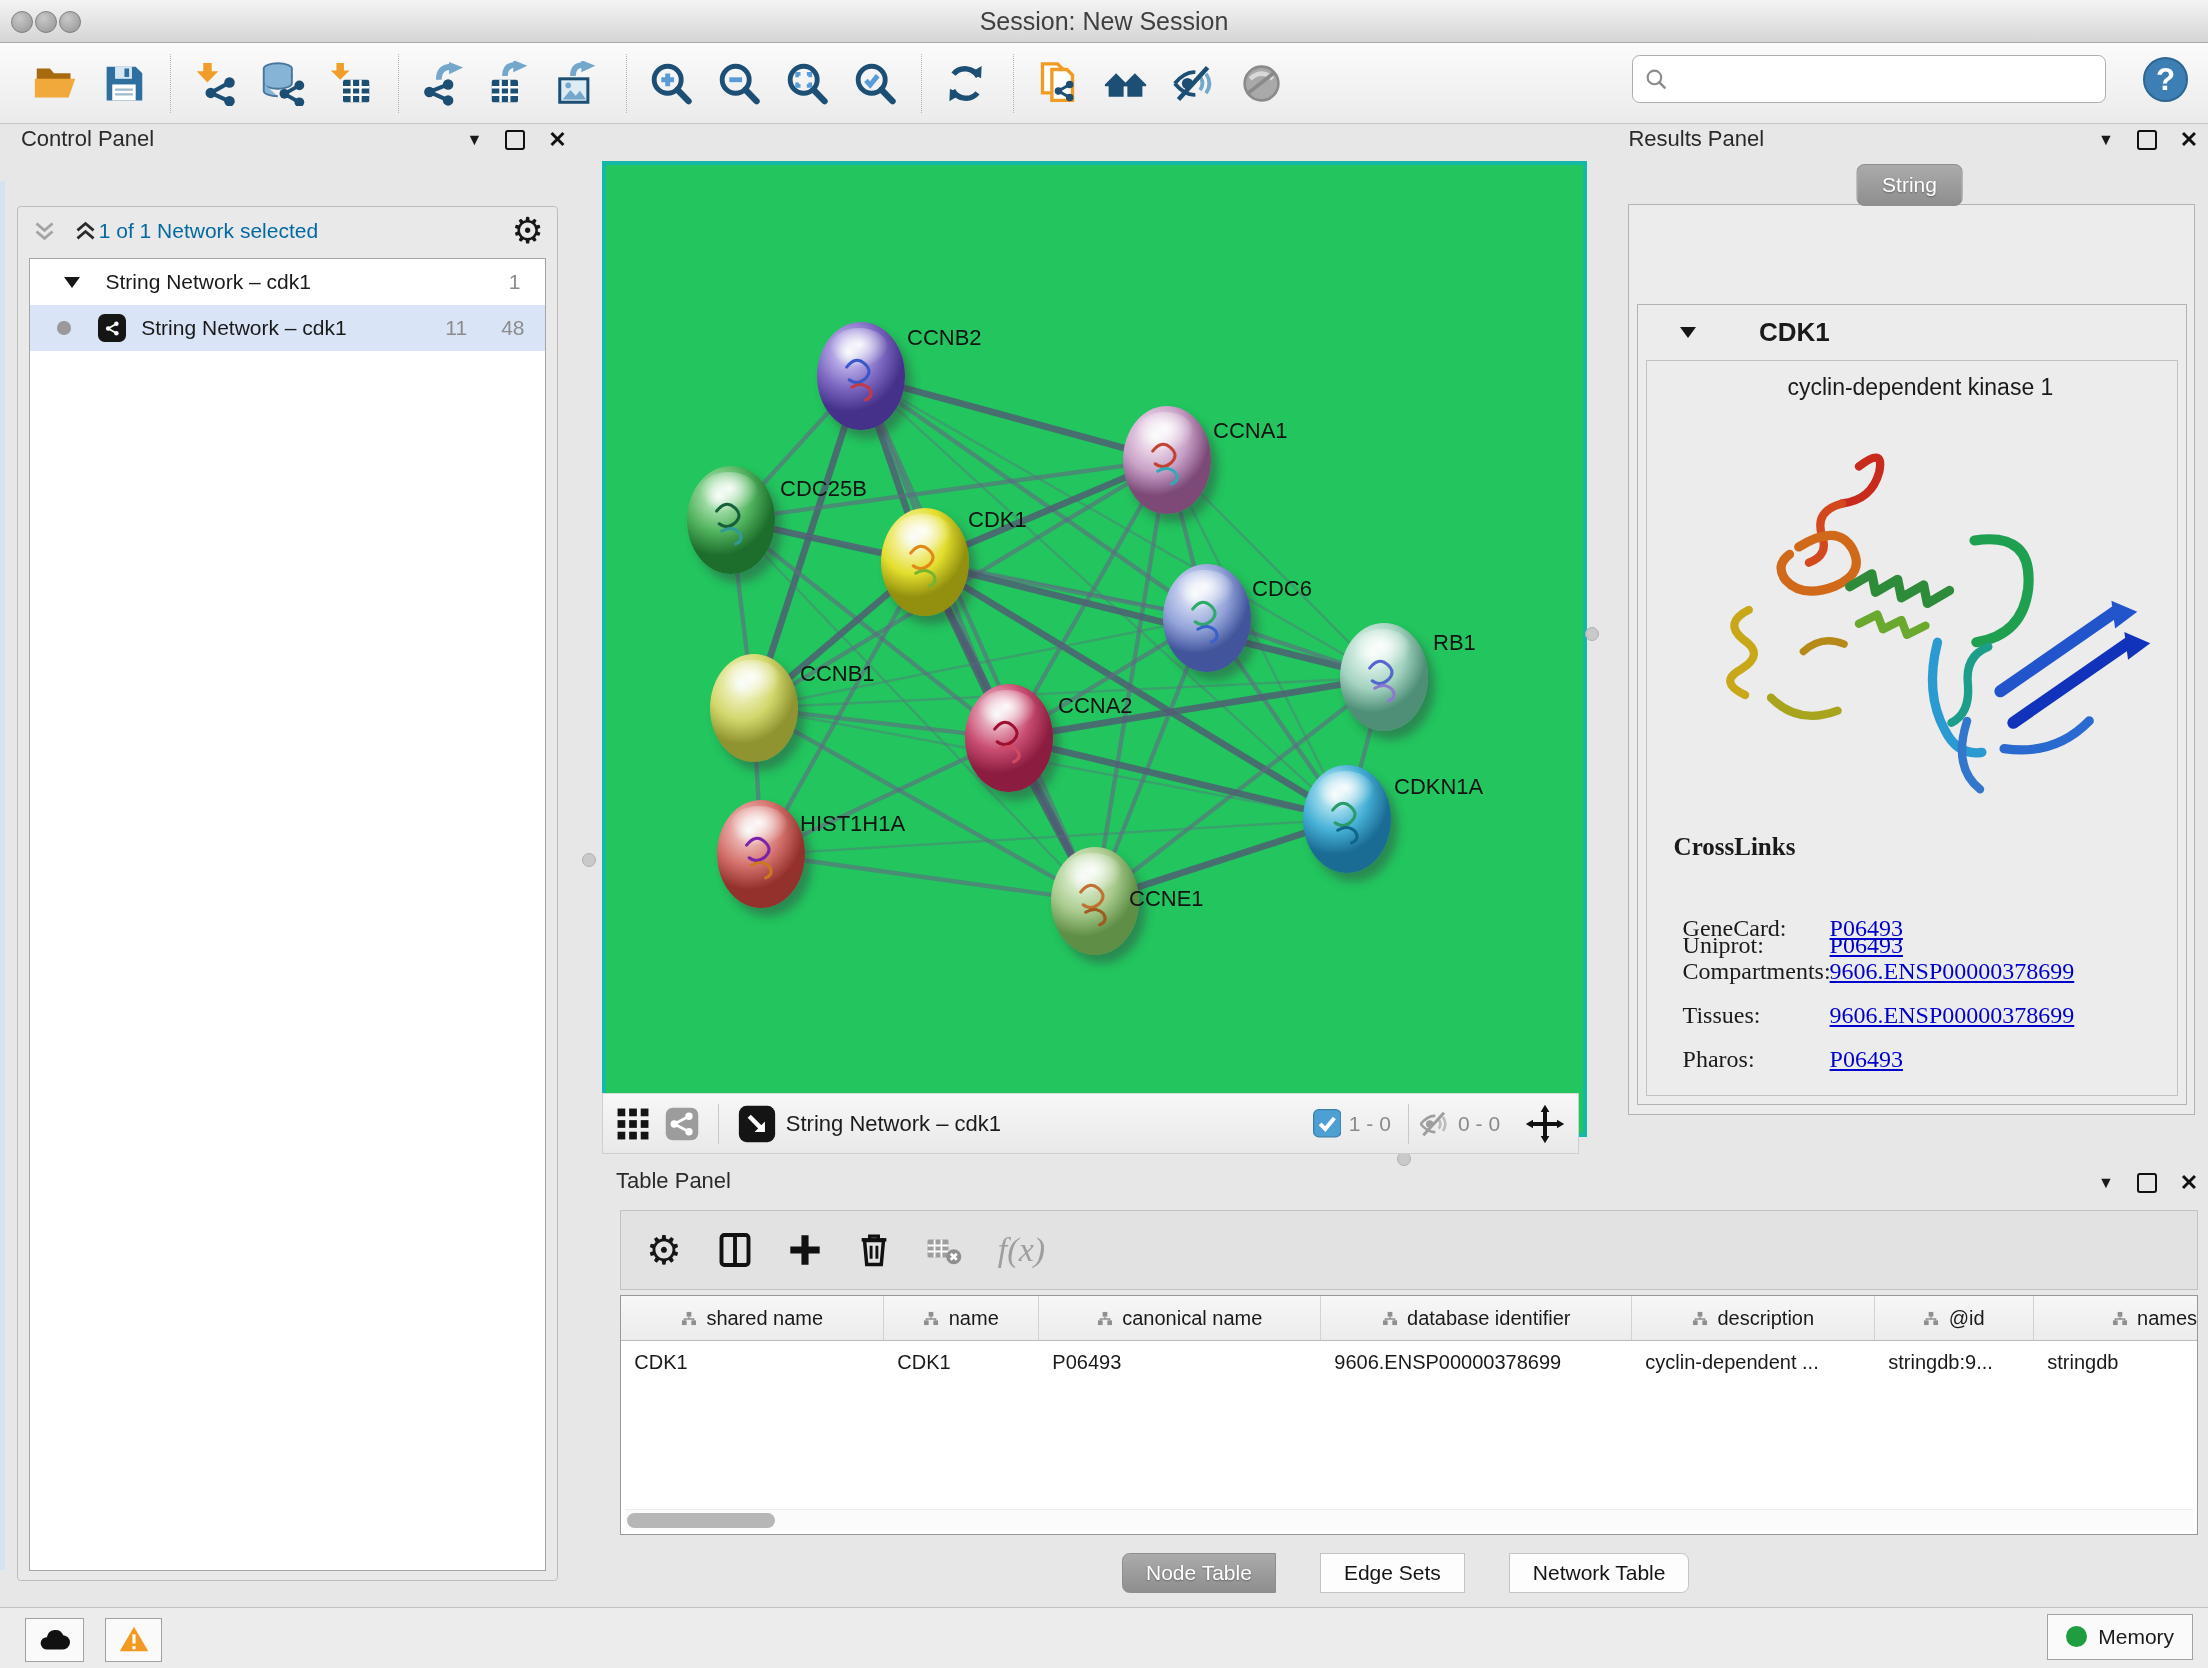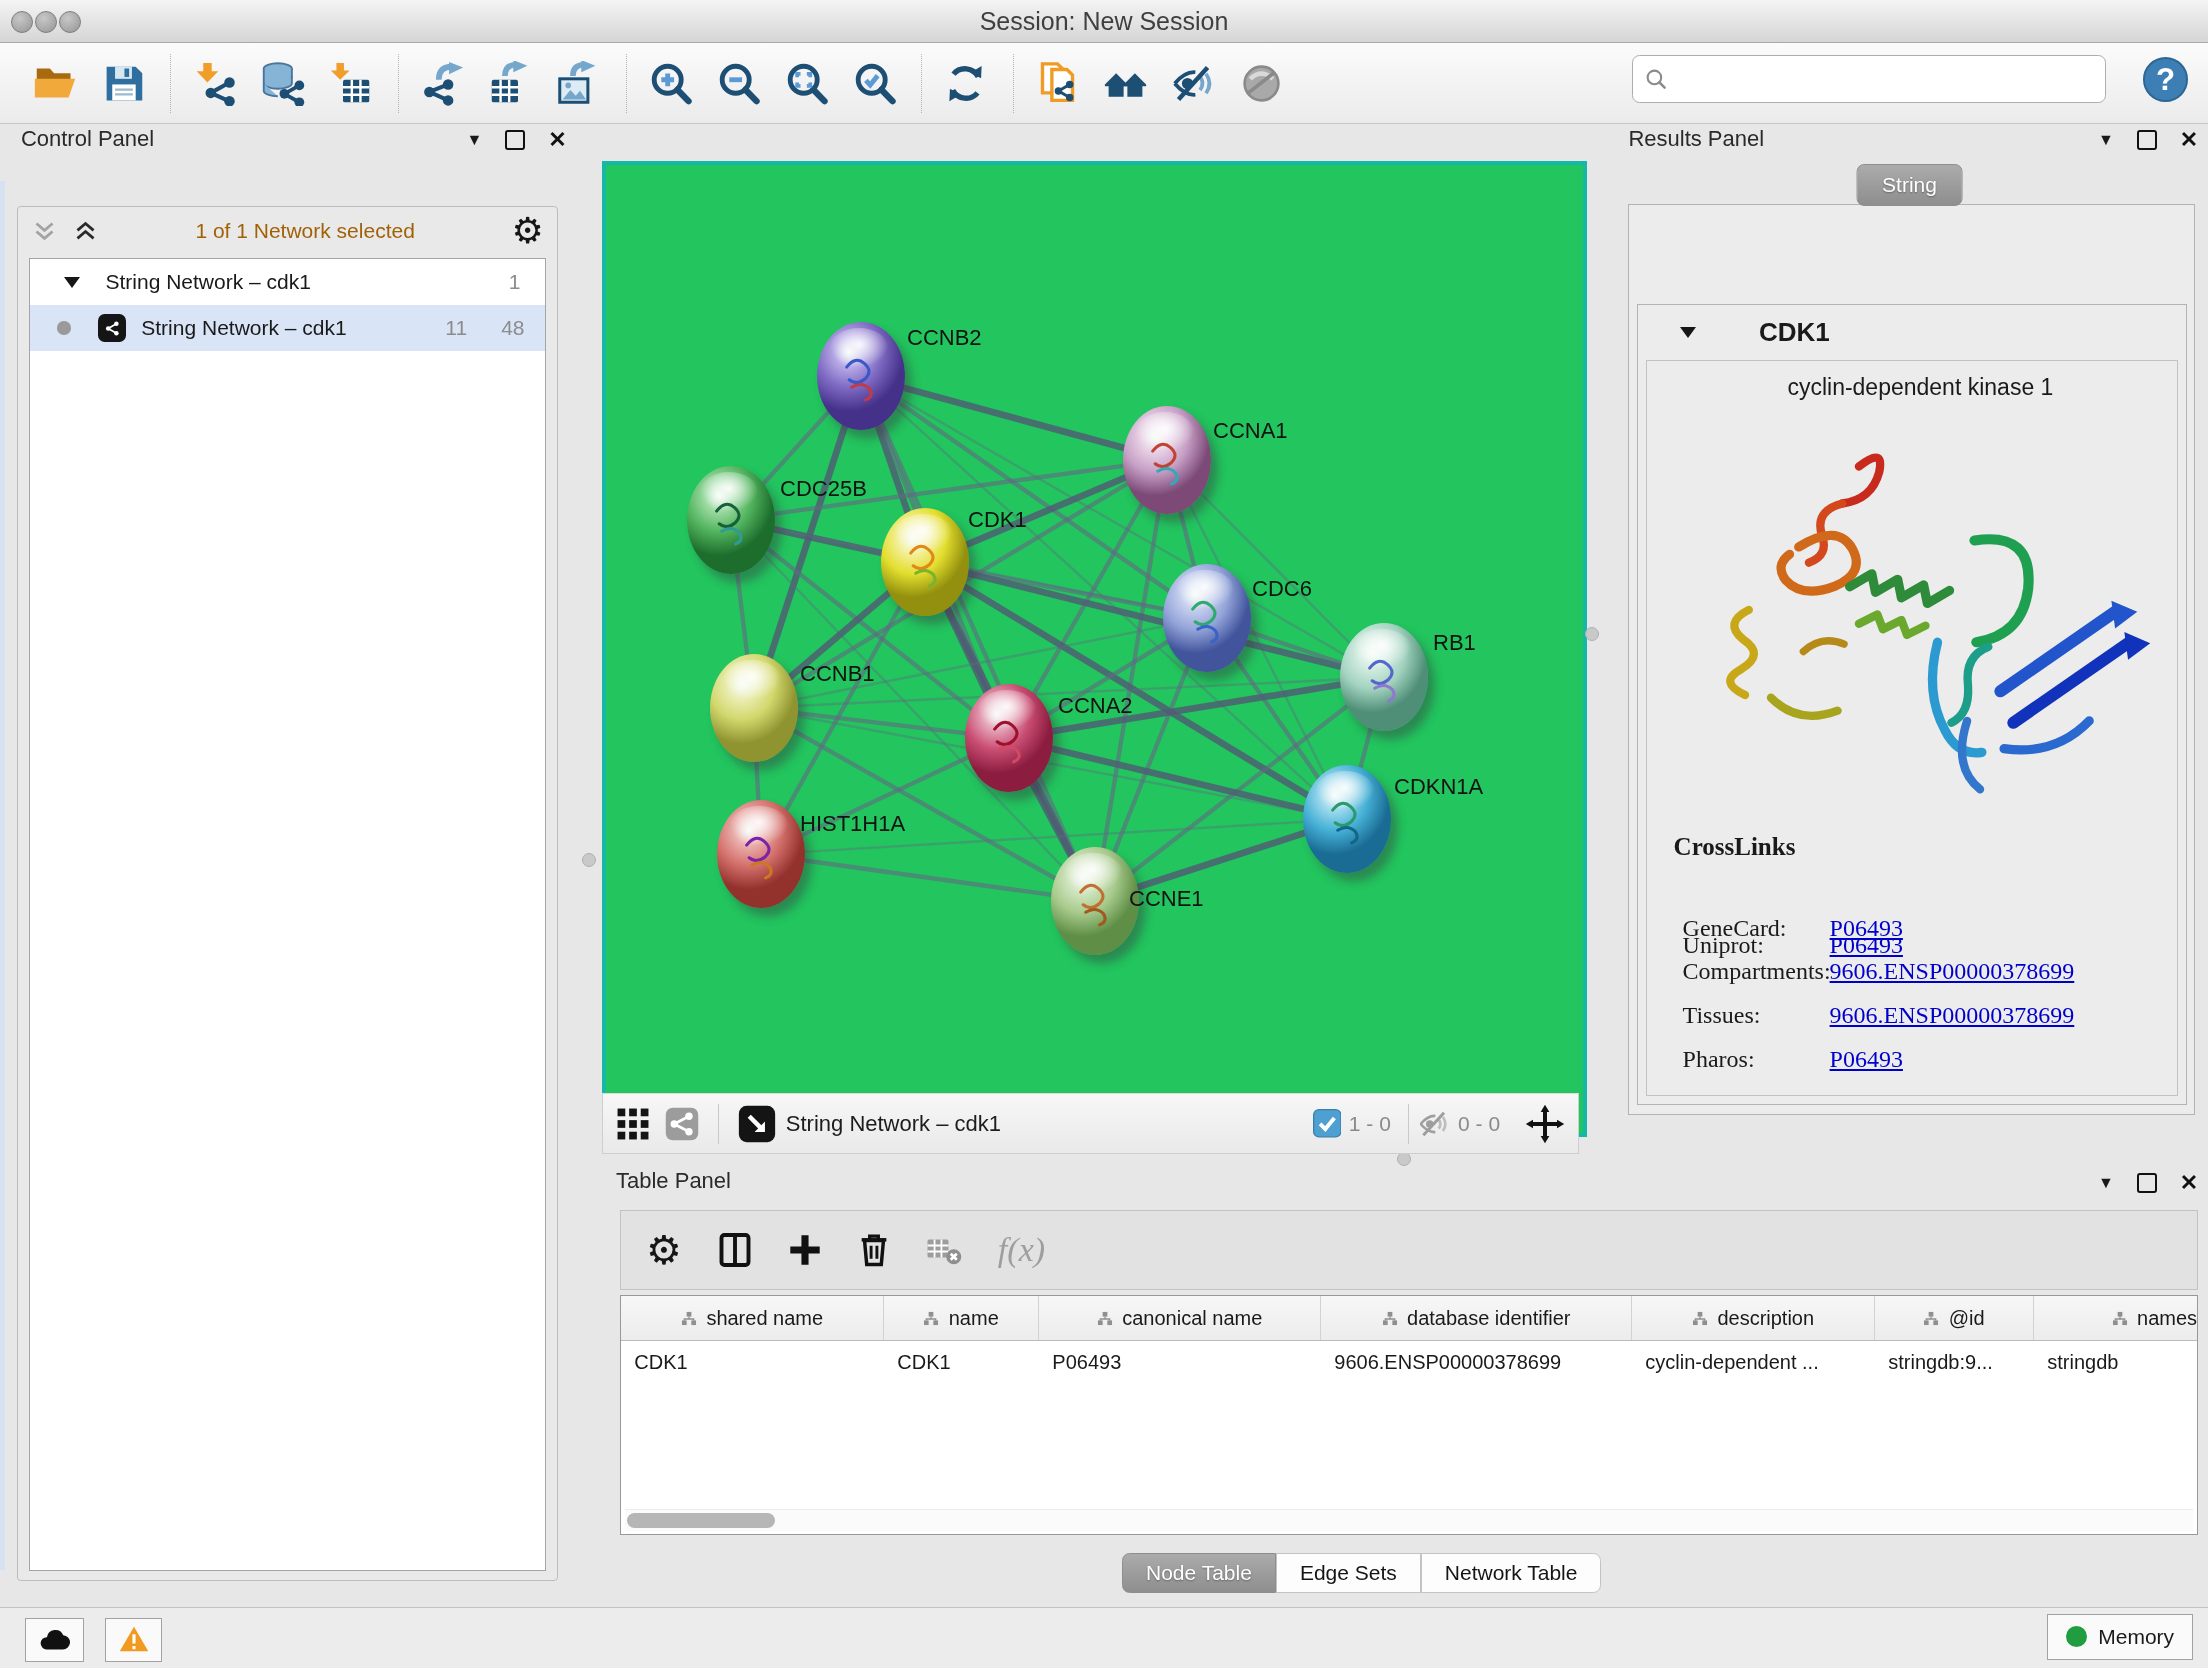--- a/index.html
+++ b/index.html
@@ -32,21 +32,21 @@
   
   .tab{height:40px;padding:0 25px;display:flex;align-items:center;justify-content:center;
     font-size:21px;background:#fdfdfd;border:1px solid #c3c3c3;border-radius:7.6px 7.6px 0 0;margin-right:1.9px;color:#151515;}
   .tab.selected{background:linear-gradient(#ababab,#8e8e8e);color:#fff;text-shadow:0 1px 1.9px rgba(0,0,0,.35);border-color:#8e8e8e;}
   
   .control-panel{position:absolute;left:9.5px;top:124px;width:556px;height:1452px;}
   .cp-tabs{position:absolute;left:91px;top:42px;display:flex;}
   .cp-box{position:absolute;left:7.6px;top:82px;width:539px;height:1491px;max-height:1373px;
     background:#e9e9e9;border:1px solid #bcbcbc;border-radius:3.8px;}
   .sel-bar{height:48px;display:flex;align-items:center;padding:0 13.3px;}
-  .sel-bar .status{flex:1;text-align:center;font-size:21px;color:#a16207;}
+  .sel-bar .status{flex:1;font-size:21px;color:#0369a1;}
   .gear{font-size:36px;line-height:1;color:#161616;}
   .tree{position:absolute;left:11.4px;top:51px;width:515px;height:1311px;background:#fff;border:1px solid #a5a5a5;}
   .trow{height:46px;display:flex;align-items:center;font-size:21px;}
   .trow .cnt{color:#8c8c8c;}
   .trow.selected{background:#d9e5f6;}
   .tri-down{width:0;height:0;border-left:8.6px solid transparent;border-right:8.6px solid transparent;border-top:11.4px solid #161616;}
   .dot{width:13.3px;height:13.3px;border-radius:50%;background:#9a9a9a;}
   .share-badge{width:28.5px;height:28.5px;border-radius:6.7px;background:#151515;display:flex;align-items:center;justify-content:center;}
   
   .net-canvas{position:absolute;left:602px;top:124px;width:977px;height:968px;background:#22c55e;border:4px solid #14b8a6;margin-top:37px;}
@@ -86,21 +86,21 @@
   .fx{font-family:"Liberation Serif",serif;font-style:italic;font-size:34px;color:#9e9e9e;}
   .tp-table{position:absolute;left:620px;top:1295px;width:1578px;height:240px;background:#fff;
     border:1.9px solid #989898;box-sizing:border-box;overflow:hidden;}
   .thead{display:grid;grid-template-columns:263px 155px 282px 311px 243px 159px 285px;height:44px;
     background:linear-gradient(#f7f7f7,#ececec);border-bottom:1.9px solid #bcbcbc;}
   .th{display:flex;align-items:center;justify-content:center;gap:9.5px;font-size:20px;border-right:1px solid #d2d2d2;overflow:hidden;white-space:nowrap;}
   .trdata{display:grid;grid-template-columns:263px 155px 282px 311px 243px 159px 285px;height:42px;}
   .td{display:flex;align-items:center;padding-left:13.3px;font-size:20px;overflow:hidden;white-space:nowrap;}
   .hscroll{position:absolute;left:3.8px;right:3.8px;bottom:2.9px;height:21px;background:#fbfbfb;border-top:1px solid #ececec;}
   .hthumb{position:absolute;left:1.9px;top:2.9px;width:148px;height:15px;border-radius:7.6px;background:#b6b6b6;}
-  .tp-tabs{position:absolute;left:1122px;top:1553px;display:flex;}
+  .tp-tabs{position:absolute;left:1122px;top:1553px;display:flex;gap:44px;}
   .tp-tab{height:40px;min-width:124px;padding:0 23px;display:flex;align-items:center;justify-content:center;
     font-size:21px;background:#fdfdfd;border:1px solid #c3c3c3;color:#151515;box-sizing:border-box;}
   .tp-tab:first-child{border-radius:7.6px 0 0 7.6px;}
   .tp-tab:last-child{border-radius:0 7.6px 7.6px 0;}
   .tp-tab.selected{background:linear-gradient(#ababab,#8e8e8e);color:#fff;text-shadow:0 1px 1.9px rgba(0,0,0,.35);border-color:#8e8e8e;}
   
   .statusbar{position:absolute;left:0;top:1607px;width:2208px;height:61px;background:#ececec;border-top:1px solid #c2c2c2;}
   .sb-btn{position:absolute;border:1.9px solid #a2a2a2;background:#fafafa;display:flex;align-items:center;justify-content:center;}
   .mem-dot{width:21px;height:21px;border-radius:50%;background:#1f9d40;margin-right:11.4px;}
   .mem-label{font-size:21px;}

